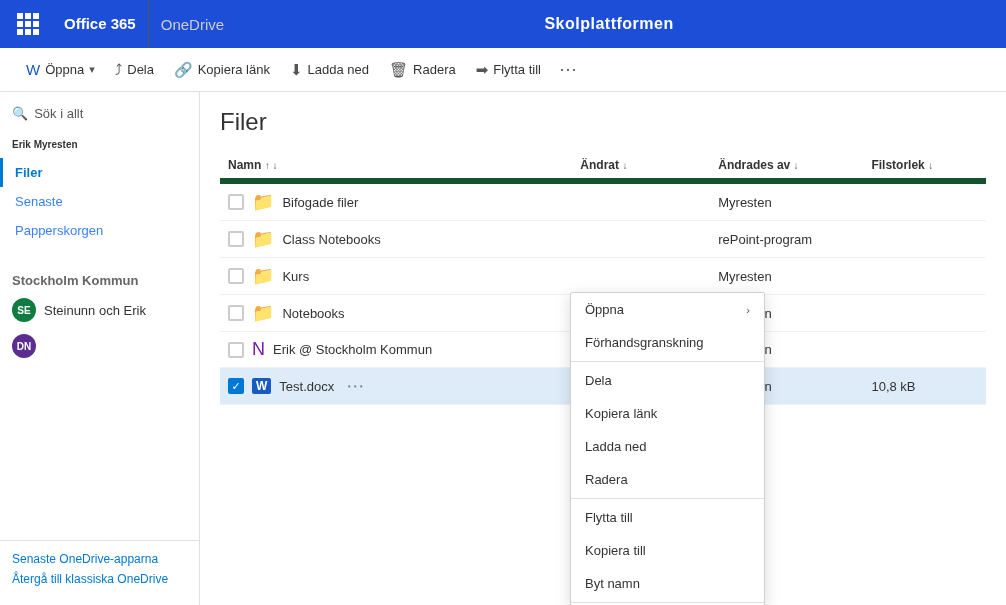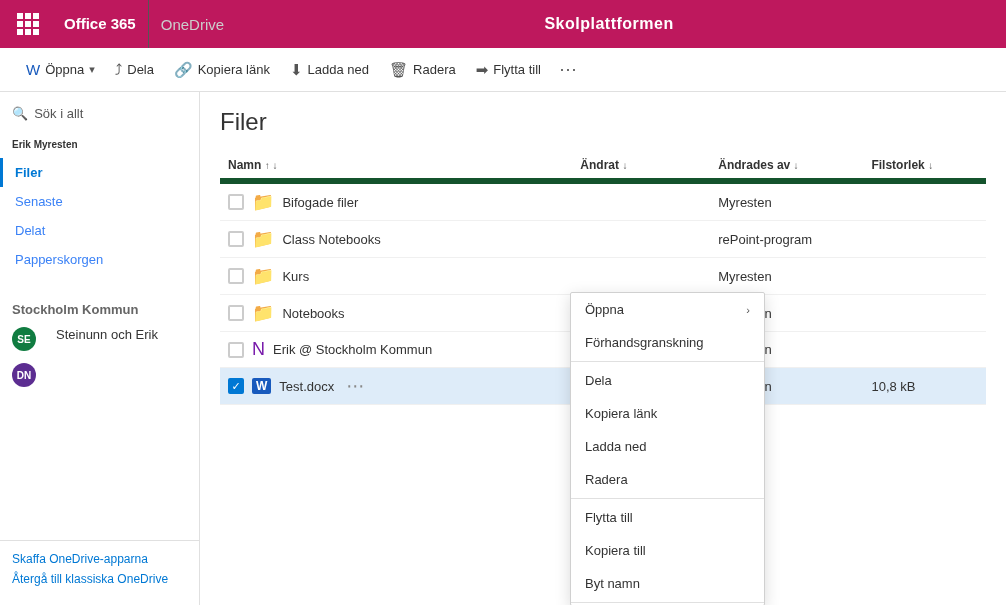--- a/index.html
+++ b/index.html
@@ -1,20 +1,20 @@
 <!DOCTYPE html>
 <html><head>
   <meta charset="utf-8">
   <style>
     * { box-sizing: border-box; margin: 0; padding: 0; }
     body { font-family: 'Segoe UI', sans-serif; font-size: 14px; background: #fff; display: flex; flex-direction: column; height: 605px; width: 1006px; overflow: hidden; }
 
     
     .top-nav {
-      background: #be185d;
+      background: #1d4ed8;
       color: #fff;
       height: 48px;
       display: flex;
       align-items: center;
       padding: 0 12px;
       flex-shrink: 0;
     }
     .top-nav-grid-icon {
       width: 32px; height: 32px;
       display: flex; align-items: center; justify-content: center;
@@ -121,21 +121,21 @@
     }
     .sidebar-section-title {
       padding: 8px 12px 4px;
       font-size: 13px;
       color: #666;
       font-weight: 600;
       text-transform: none;
       margin-top: 20px;
     }
     .sidebar-group-item {
-      display: flex; align-items: flex-start; gap: 20px;
+      display: flex; align-items: center; gap: 8px;
       padding: 6px 12px;
       font-size: 13px;
       cursor: pointer;
       color: #333;
     }
     .avatar {
       width: 24px; height: 24px;
       border-radius: 50%;
       display: flex; align-items: center; justify-content: center;
       font-size: 10px; font-weight: 700; color: #fff;
@@ -283,34 +283,33 @@
 <div class="main-layout">
 
   <div class="sidebar">
     <div class="sidebar-search">
       <span>🔍</span>
       <span>Sök i allt</span>
     </div>
     <div class="sidebar-user">Erik Myresten</div>
     <div class="sidebar-nav-item active">Filer</div>
     <div class="sidebar-nav-item">Senaste</div>
-    <div class="sidebar-nav-item">Delat</div>
     <div class="sidebar-nav-item">Papperskorgen</div>
 
     <div class="sidebar-section-title">Stockholm Kommun</div>
     <div class="sidebar-group-item">
       <div class="avatar" style="background:#107c41;">SE</div>
       <span>Steinunn och Erik</span>
     </div>
     <div class="sidebar-group-item">
       <div class="avatar" style="background:#5c2d91;">DN</div>
     </div>
 
     <div class="sidebar-bottom">
-      <a class="sidebar-link">Skaffa OneDrive-apparna</a>
+      <a class="sidebar-link">Senaste OneDrive-apparna</a>
       <a class="sidebar-link">Återgå till klassiska OneDrive</a>
     </div>
   </div>
 
   <div class="content">
     <div class="page-title">Filer</div>
 
     <table class="file-table">
       <thead>
         <tr>

